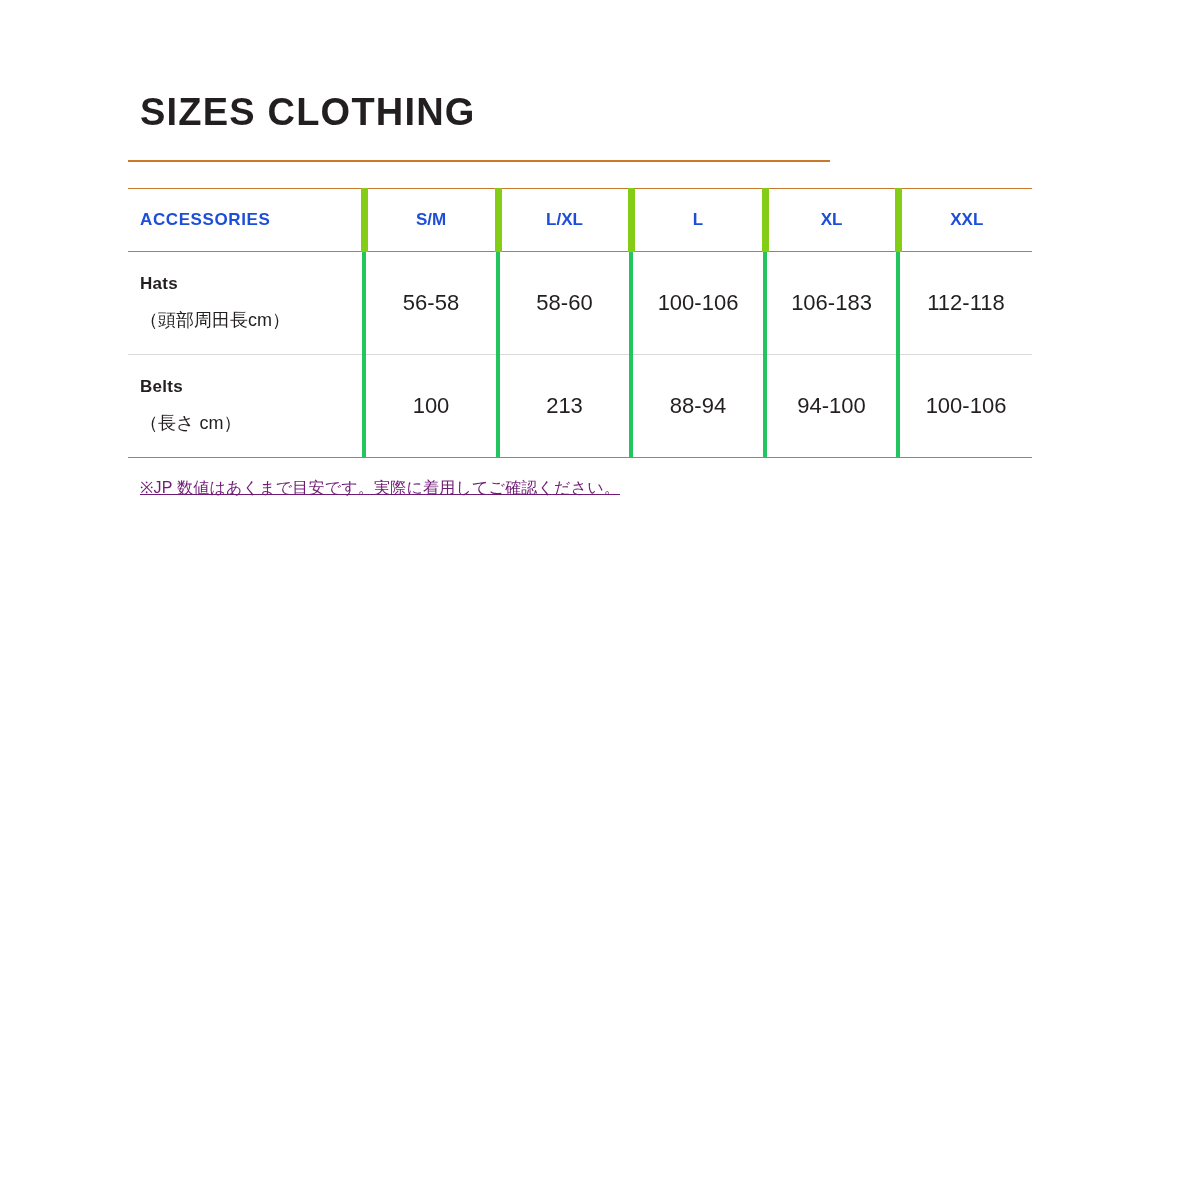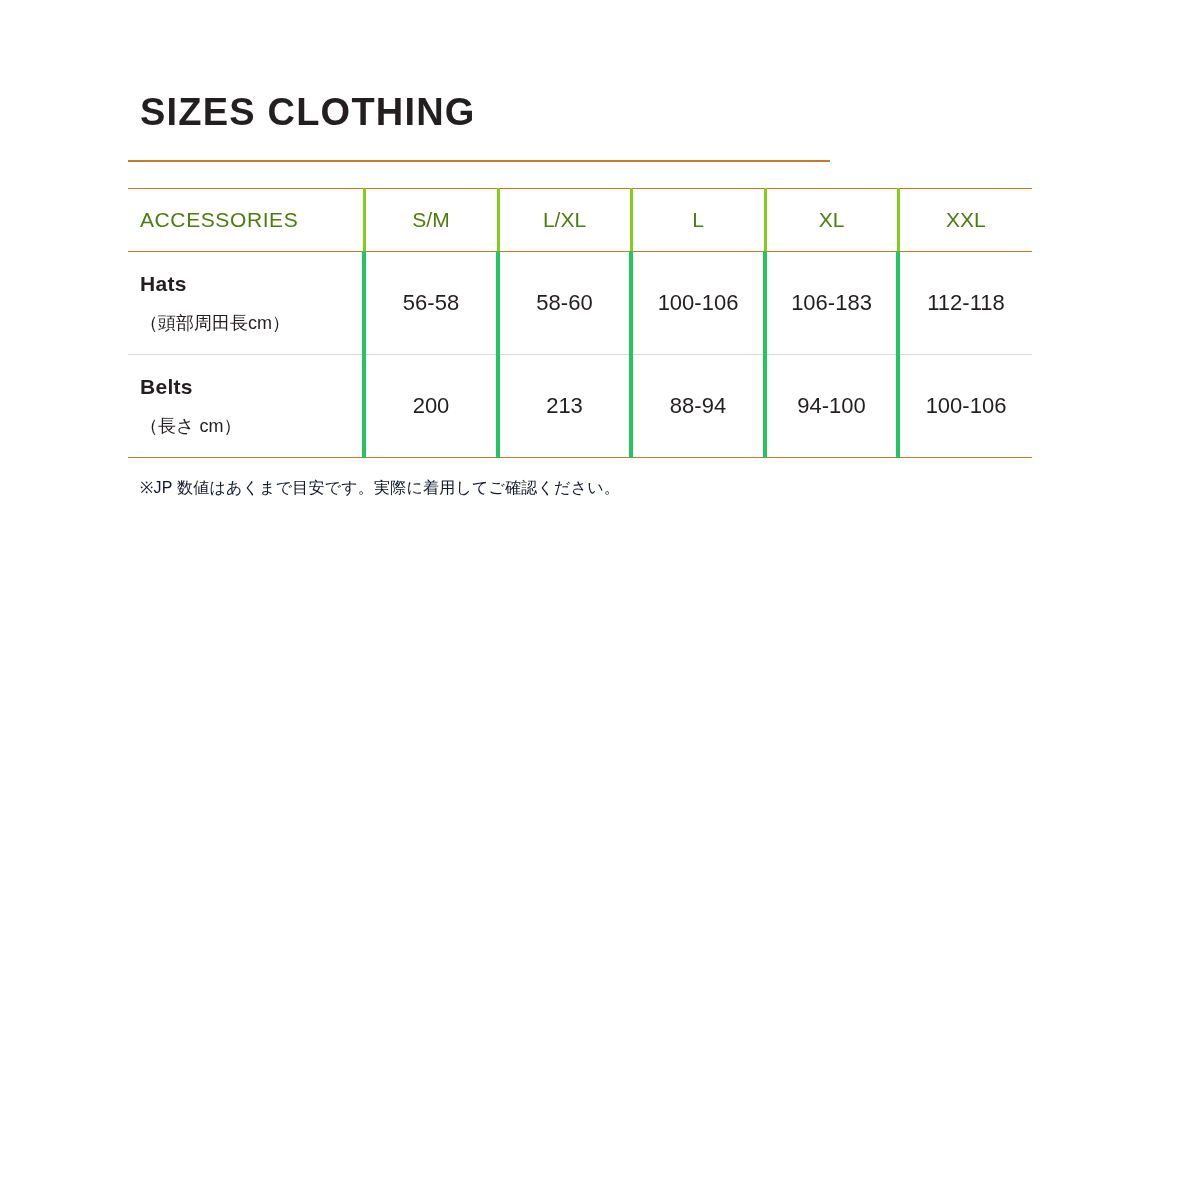--- a/index.html
+++ b/index.html
@@ -57,71 +57,72 @@
 
   .size-table th, .size-table td {
     padding: 0;
     margin: 0;
   }
   .head-row th {
     height: 62px;
     vertical-align: middle;
     border-top: 1.5px solid #c8792c;
     border-bottom: 1.5px solid #c8792c;
-    font-weight: normal;
-    font-size: 21px;
-    color: #4d7c0f;
+    font-weight: bold;
+    font-size: 17px;
+    color: #1d4ed8;
   }
   .head-row th.cat {
     text-align: left;
     padding-left: 12px;
     letter-spacing: 0.6px;
   }
   .head-row th.sz {
     text-align: center;
-    border-left: 3px solid #84cc16;
+    border-left: 7px solid #84cc16;
   }
   .body-row td {
     height: 102px;
     vertical-align: middle;
     border-bottom: 1px solid #d9d9d9;
     font-size: 22px;
     color: #231f20;
   }
   .body-row:last-child td {
     border-bottom: 1.5px solid #c8792c;
   }
   .body-row td.label {
     text-align: left;
     padding-left: 12px;
     line-height: 1.35;
   }
   .body-row td.label .main {
     display: block;
-    font-size: 21px;
+    font-size: 17px;
     font-weight: 600;
     letter-spacing: 0.3px;
   }
   .body-row td.label .sub {
     display: block;
     font-size: 18px;
     font-weight: 400;
     margin-top: 12px;
   }
   .body-row td.val {
     text-align: center;
     border-left: 4px solid #22c55e;
     font-size: 22px;
   }
   .note {
     margin-top: 18px;
     padding-left: 12px;
     font-size: 16px;
-    color: #0f172a;
+    color: #701a75;
     letter-spacing: 0.2px;
+    text-decoration: underline;
   }
 </style>
 </head>
 <body>
 
 <div class="page">
   <div class="content">
 
     <h1 class="title">SIZES CLOTHING</h1>
     <div class="title-rule"></div>
@@ -155,21 +156,21 @@
           <td class="val">58-60</td>
           <td class="val">100-106</td>
           <td class="val">106-183</td>
           <td class="val">112-118</td>
         </tr>
         <tr class="body-row">
           <td class="label">
             <span class="main">Belts</span>
             <span class="sub">（長さ cm）</span>
           </td>
-          <td class="val">200</td>
+          <td class="val">100</td>
           <td class="val">213</td>
           <td class="val">88-94</td>
           <td class="val">94-100</td>
           <td class="val">100-106</td>
         </tr>
       </tbody>
     </table>
 
     <div class="note">※JP 数値はあくまで目安です。実際に着用してご確認ください。</div>
   </div>

